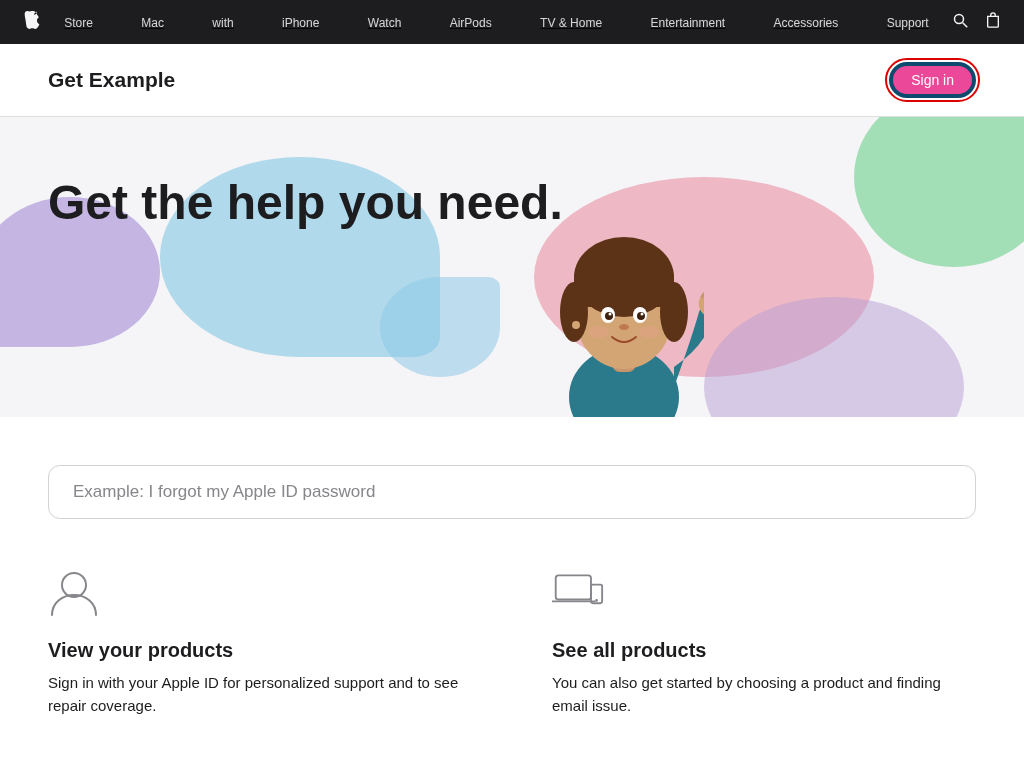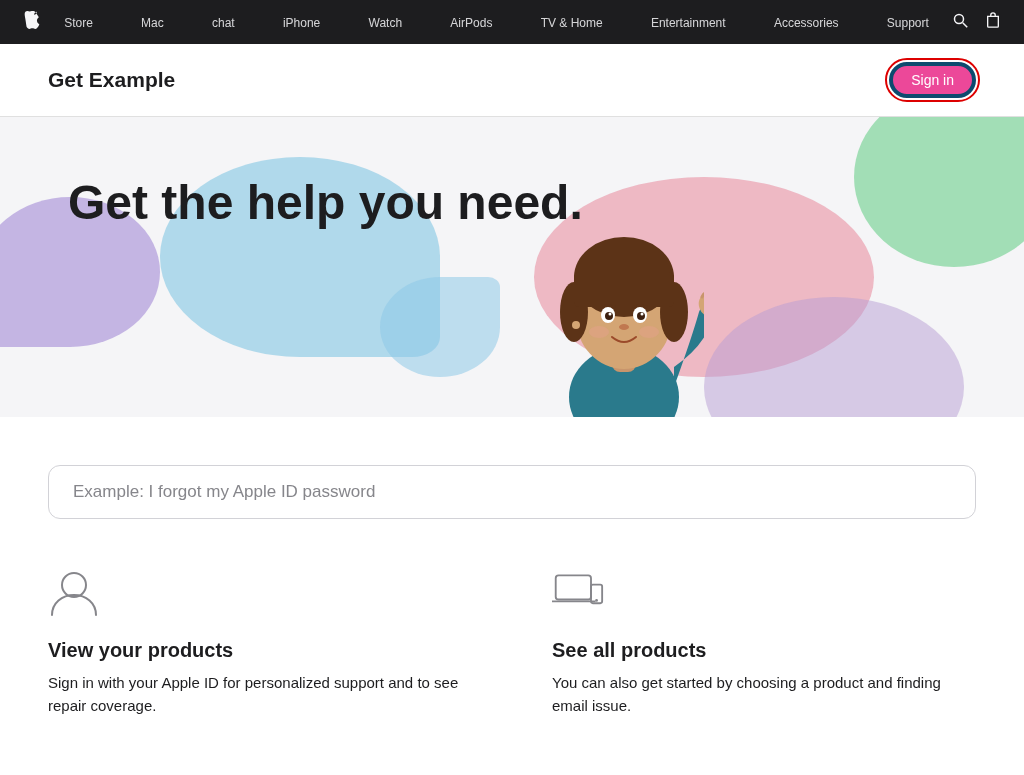--- a/index.html
+++ b/index.html
@@ -6,20 +6,21 @@
     body { font-family: -apple-system, BlinkMacSystemFont, 'SF Pro Display', 'Helvetica Neue', Arial, sans-serif; background: #fff; }
 
     
     nav {
       background: #1d1d1f;
       display: flex;
       align-items: center;
       justify-content: space-between;
       padding: 0 24px;
       height: 44px;
+      text-decoration: underline;
     }
     .nav-items {
       display: flex;
       align-items: center;
       gap: 0;
       list-style: none;
       flex: 1;
       justify-content: space-around;
     }
     .nav-items li a {
@@ -67,21 +68,21 @@
       font-weight: 500;
       cursor: pointer;
       outline: 2px solid #d00;
       outline-offset: 2px;
       margin-left: 29px;
     }
 
     
     .hero {
       background: #f5f5f7;
-      padding: 60px 68px 0;
+      padding: 60px 48px 0;
       min-height: 300px;
       position: relative;
       overflow: hidden;
       display: flex;
       align-items: flex-start;
     }
     .hero-content {
       max-width: 520px;
       z-index: 2;
       padding-bottom: 60px;
@@ -230,21 +231,21 @@
 
 <nav>
   <a href="#" style="color:#f5f5f7; font-size:18px; text-decoration:none;">
     <svg width="16" height="18" viewBox="0 0 814 1000" fill="#f5f5f7">
       <path d="M788.1 340.9c-5.8 4.5-108.2 62.2-108.2 190.5 0 148.4 130.3 200.9 134.2 202.2-.6 3.2-20.7 71.9-68.7 141.9-42.8 61.6-87.5 123.1-155.5 123.1s-85.5-39.5-164-39.5c-76 0-103.7 40.8-165.9 40.8s-105.3-57.8-155.5-127.4C46 405.8 0 279.8 0 161.6 0 67.8 54.5 0 154.9 0 204.3 0 246.7 32.3 278.6 32.3c50.2 0 96.5-38.7 163.1-38.7 33.2 0 133.5 11.3 192.2 113.3zm-154-181.9c22.7-28 37.5-67.5 37.5-107.1 0-5.4-.5-10.9-1.5-15.2-35.6 1.3-78 23.8-103.1 55.8-20.1 24.9-38.8 64.2-38.8 104.3 0 6 1 12 1.5 14.1 2.5.4 5 .6 7.6.6 31.6 0 71.7-21.1 96.8-52.5z"></path>
     </svg>
   </a>
   <ul class="nav-items">
     <li><a href="#">Store</a></li>
     <li><a href="#">Mac</a></li>
-    <li><a href="#">chat</a></li>
+    <li><a href="#">with</a></li>
     <li><a href="#">iPhone</a></li>
     <li><a href="#">Watch</a></li>
     <li><a href="#">AirPods</a></li>
     <li><a href="#">TV &amp; Home</a></li>
     <li><a href="#">Entertainment</a></li>
     <li><a href="#">Accessories</a></li>
     <li><a href="#">Support</a></li>
   </ul>
   <div class="nav-icons">
     <button class="nav-icon-btn">

